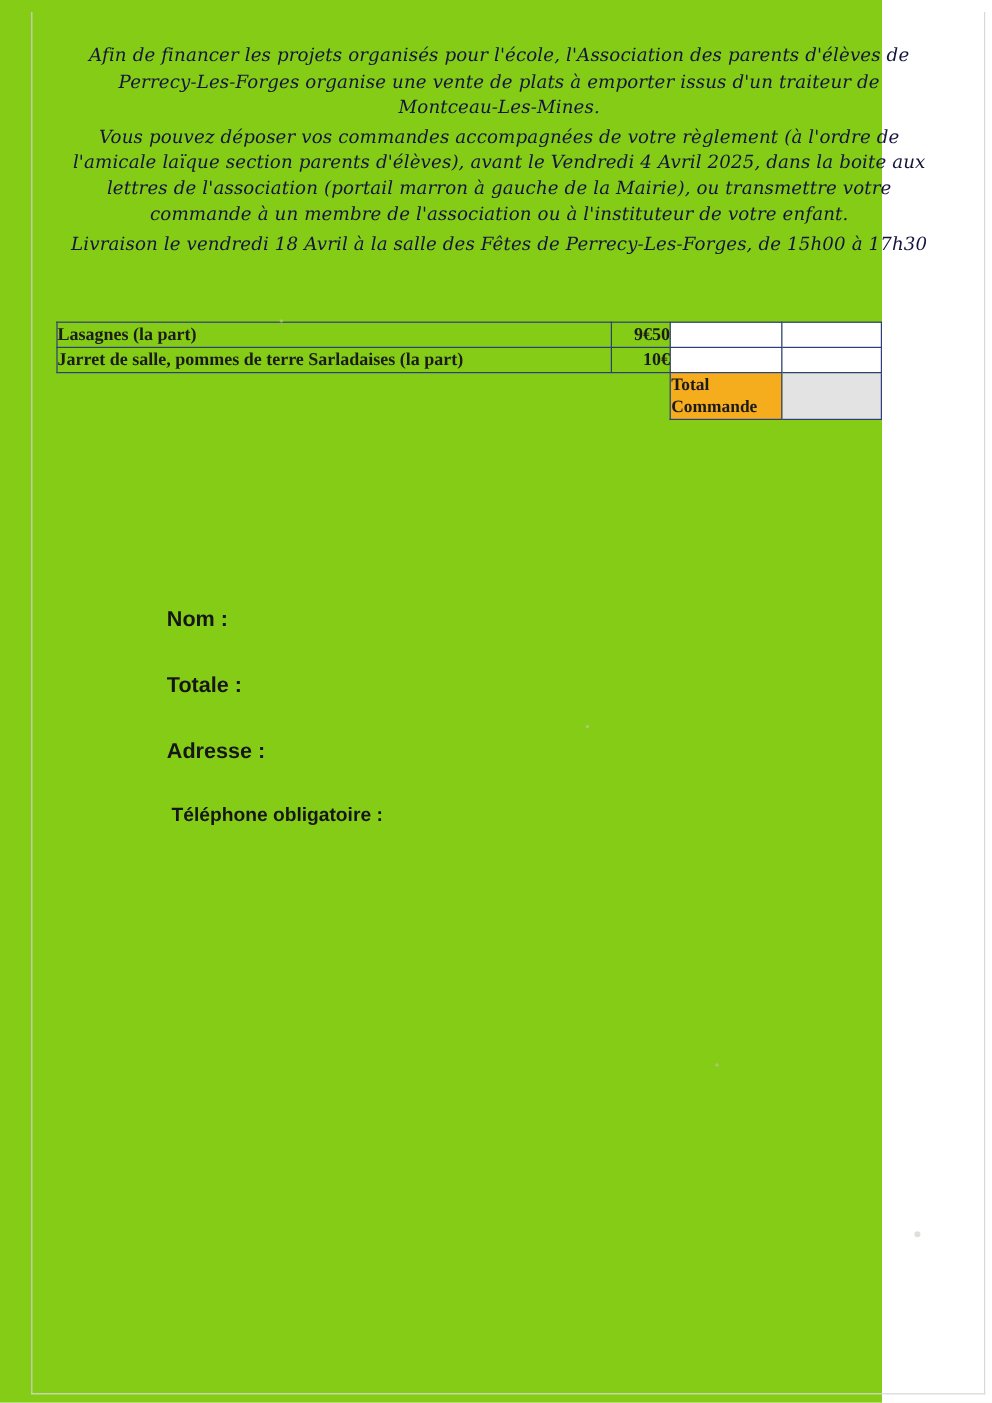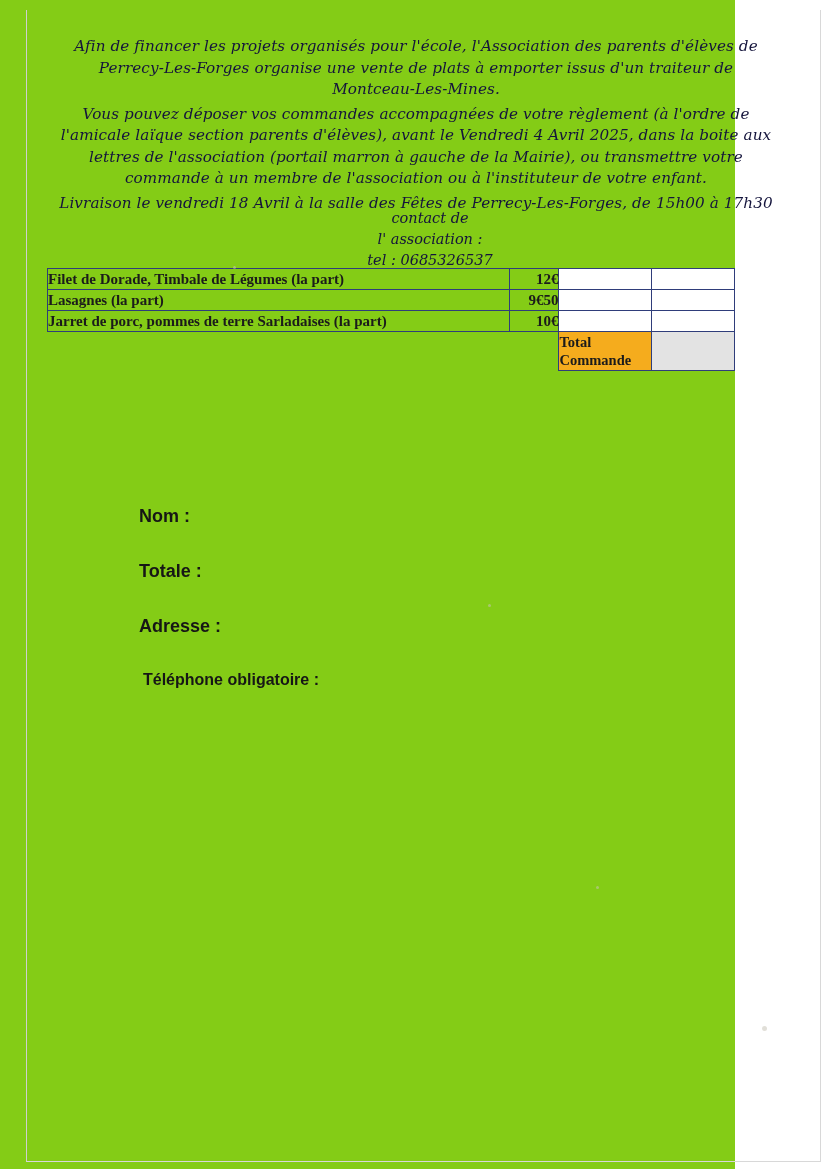--- a/index.html
+++ b/index.html
@@ -166,49 +166,38 @@
 
 <div class="page">
   <div class="scan-border"></div>
 
   <div class="intro">
     <p class="para1">Afin de financer les projets organisés pour l'école, l'Association des parents d'élèves de Perrecy-Les-Forges organise une vente de plats à emporter issus d'un traiteur de Montceau-Les-Mines.</p>
     <p class="para2">Vous pouvez déposer vos commandes accompagnées de votre règlement (à l'ordre de l'amicale laïque section parents d'élèves), avant le Vendredi 4 Avril 2025, dans la boite aux lettres de l'association (portail marron à gauche de la Mairie), ou transmettre votre commande à un membre de l'association ou à l'instituteur de votre enfant.</p>
     <p class="para3">Livraison le vendredi 18 Avril à la salle des Fêtes de Perrecy-Les-Forges, de 15h00 à 17h30</p>
   </div>
 
-  <div class="contact-block">
-    <div>contact de</div>
-    <div>l' association :</div>
-    <div>tel : 0685326537</div>
-  </div>
 
   <table class="order-table">
     <colgroup>
       <col class="col-label">
         <col class="col-price">
         <col class="col-count">
         <col class="col-total">
     </colgroup>
     <tbody>
 
       <tr>
-        <td class="dish">Filet de Dorade, Timbale de Légumes (la part)</td>
-        <td class="price">12€</td>
+        <td class="dish">Lasagnes (la part)</td>
+        <td class="price">9€50</td>
         <td class="blank-cell"></td>
         <td class="blank-cell"></td>
       </tr>
       <tr>
-        <td class="dish">Lasagnes (la part)</td>
-        <td class="price">9€50</td>
-        <td class="blank-cell"></td>
-        <td class="blank-cell"></td>
-      </tr>
-      <tr>
-        <td class="dish">Jarret de porc, pommes de terre Sarladaises (la part)</td>
+        <td class="dish">Jarret de salle, pommes de terre Sarladaises (la part)</td>
         <td class="price">10€</td>
         <td class="blank-cell"></td>
         <td class="blank-cell"></td>
       </tr>
 
       <tr class="total-row">
         <td class="empty-left"></td>
         <td class="empty-left"></td>
         <td class="total-label">
           <span>Total</span><br>

